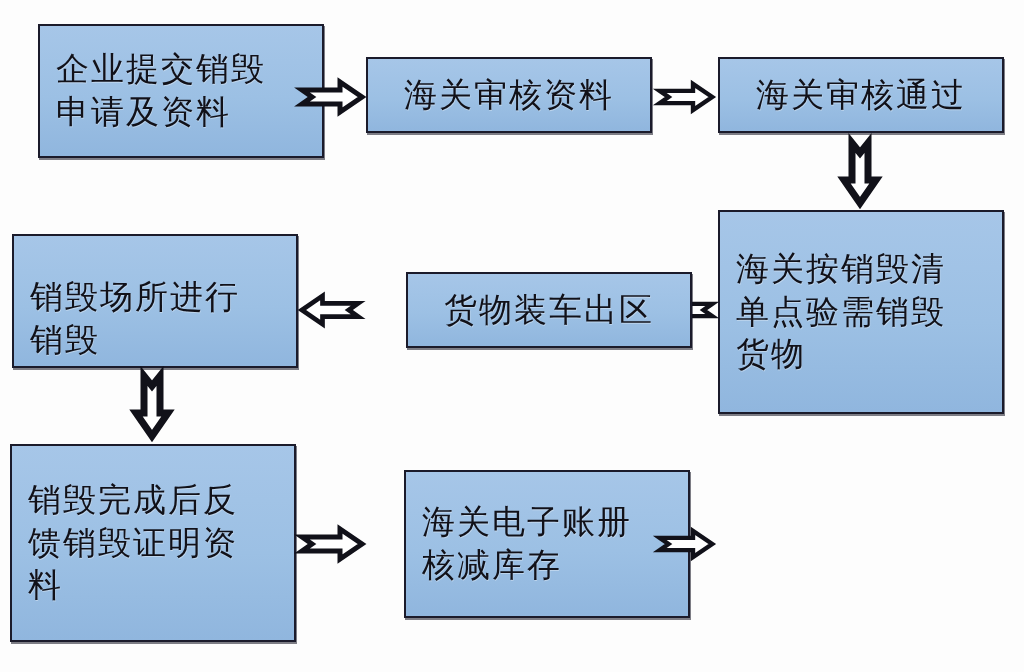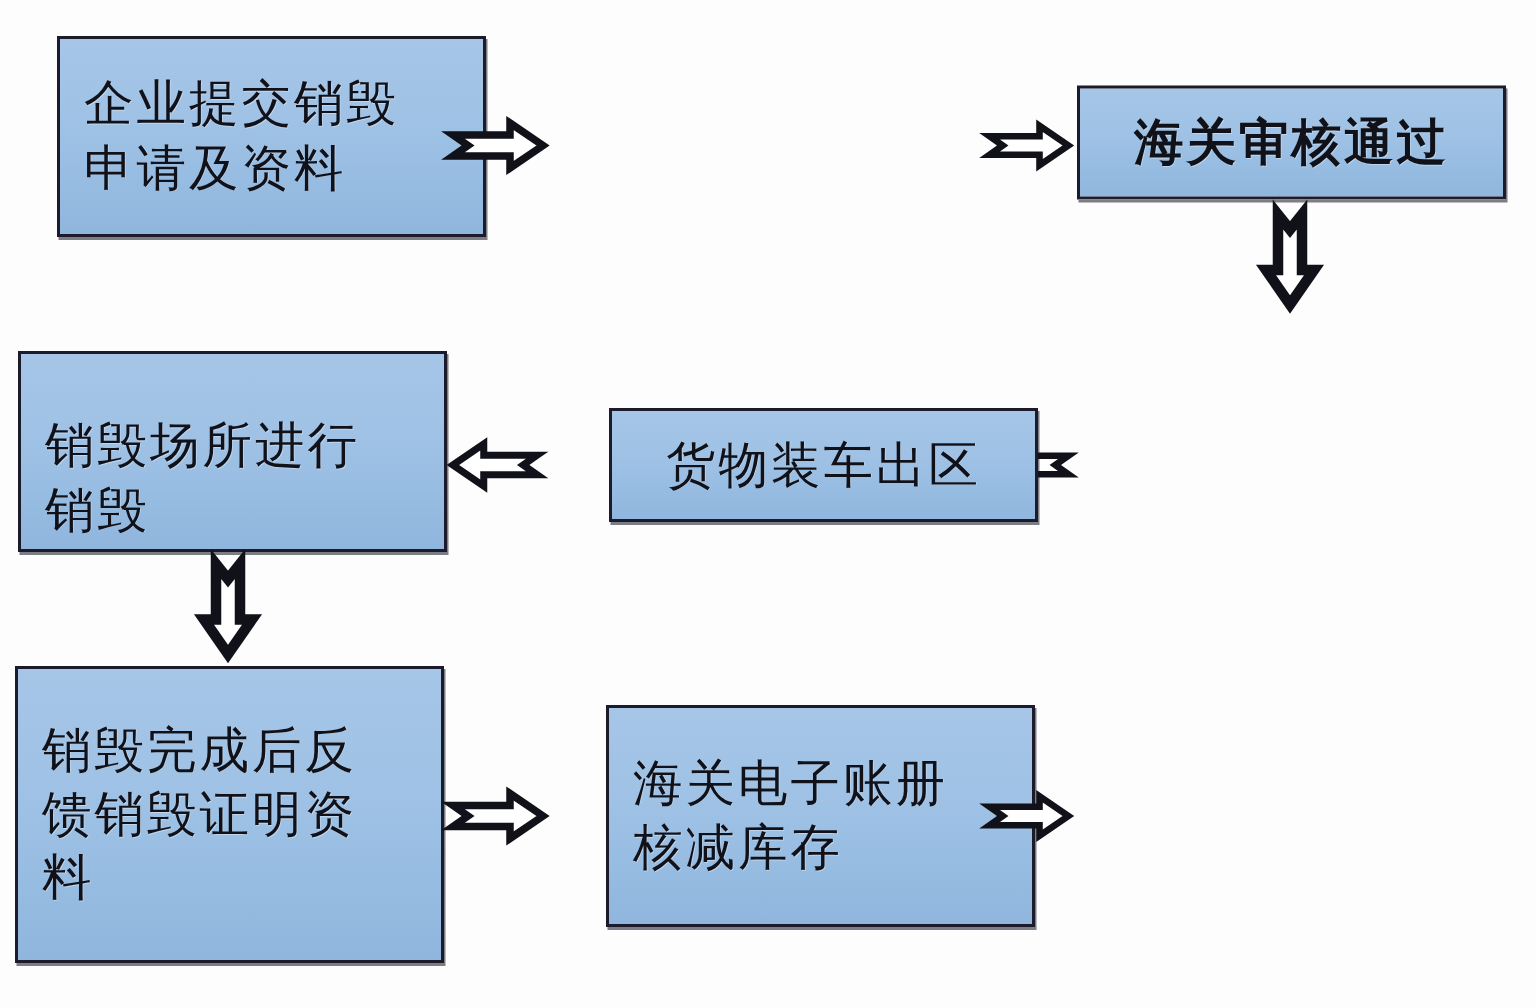--- a/index.html
+++ b/index.html
@@ -75,37 +75,45 @@
     <span class="label">企业提交销毁
 申请及资料</span>
   </div>
 
   <div class="arrow horiz" style="left:300px; top:80px; width:64px; height:34px;">
     <svg viewBox="0 0 64 34" width="64" height="34" aria-hidden="true">
       <path d="M2,10 L12,17 L2,24 L40,24 L40,32 L62,17 L40,2 L40,10 Z"></path>
     </svg>
   </div>
 
+  <div class="node center" style="left:366px; top:57px; width:286px; height:76px;">
+    <span class="label">海关审核资料</span>
+  </div>
 
   <div class="arrow horiz" style="left:658px; top:80px; width:56px; height:34px;">
     <svg viewBox="0 0 64 34" width="56" height="34" aria-hidden="true">
       <path d="M2,10 L12,17 L2,24 L40,24 L40,32 L62,17 L40,2 L40,10 Z"></path>
     </svg>
   </div>
 
-  <div class="node center" style="left:718px; top:57px; width:286px; height:76px;font-weight:bold;">
+  <div class="node center" style="left:718px; top:57px; width:286px; height:76px;">
     <span class="label">海关审核通过</span>
   </div>
 
   <div class="arrow vert" style="left:842px; top:140px; width:36px; height:66px;">
     <svg viewBox="0 0 36 66" width="36" height="66" aria-hidden="true">
       <path d="M10,3 L18,13 L26,3 L26,40 L34,40 L18,63 L2,40 L10,40 Z"></path>
     </svg>
   </div>
 
+  <div class="node" style="left:718px; top:210px; width:286px; height:204px;">
+    <span class="label">海关按销毁清
+单点验需销毁
+货物</span>
+  </div>
 
   <div class="arrow horiz" style="left:658px; top:293px; width:56px; height:34px;">
     <svg viewBox="0 0 64 34" width="56" height="34" aria-hidden="true">
       <path d="M62,10 L52,17 L62,24 L24,24 L24,32 L2,17 L24,2 L24,10 Z"></path>
     </svg>
   </div>
 
   <div class="node center" style="left:366px; top:272px; width:286px; height:76px;margin-left:40px;">
     <span class="label">货物装车出区</span>
   </div>

